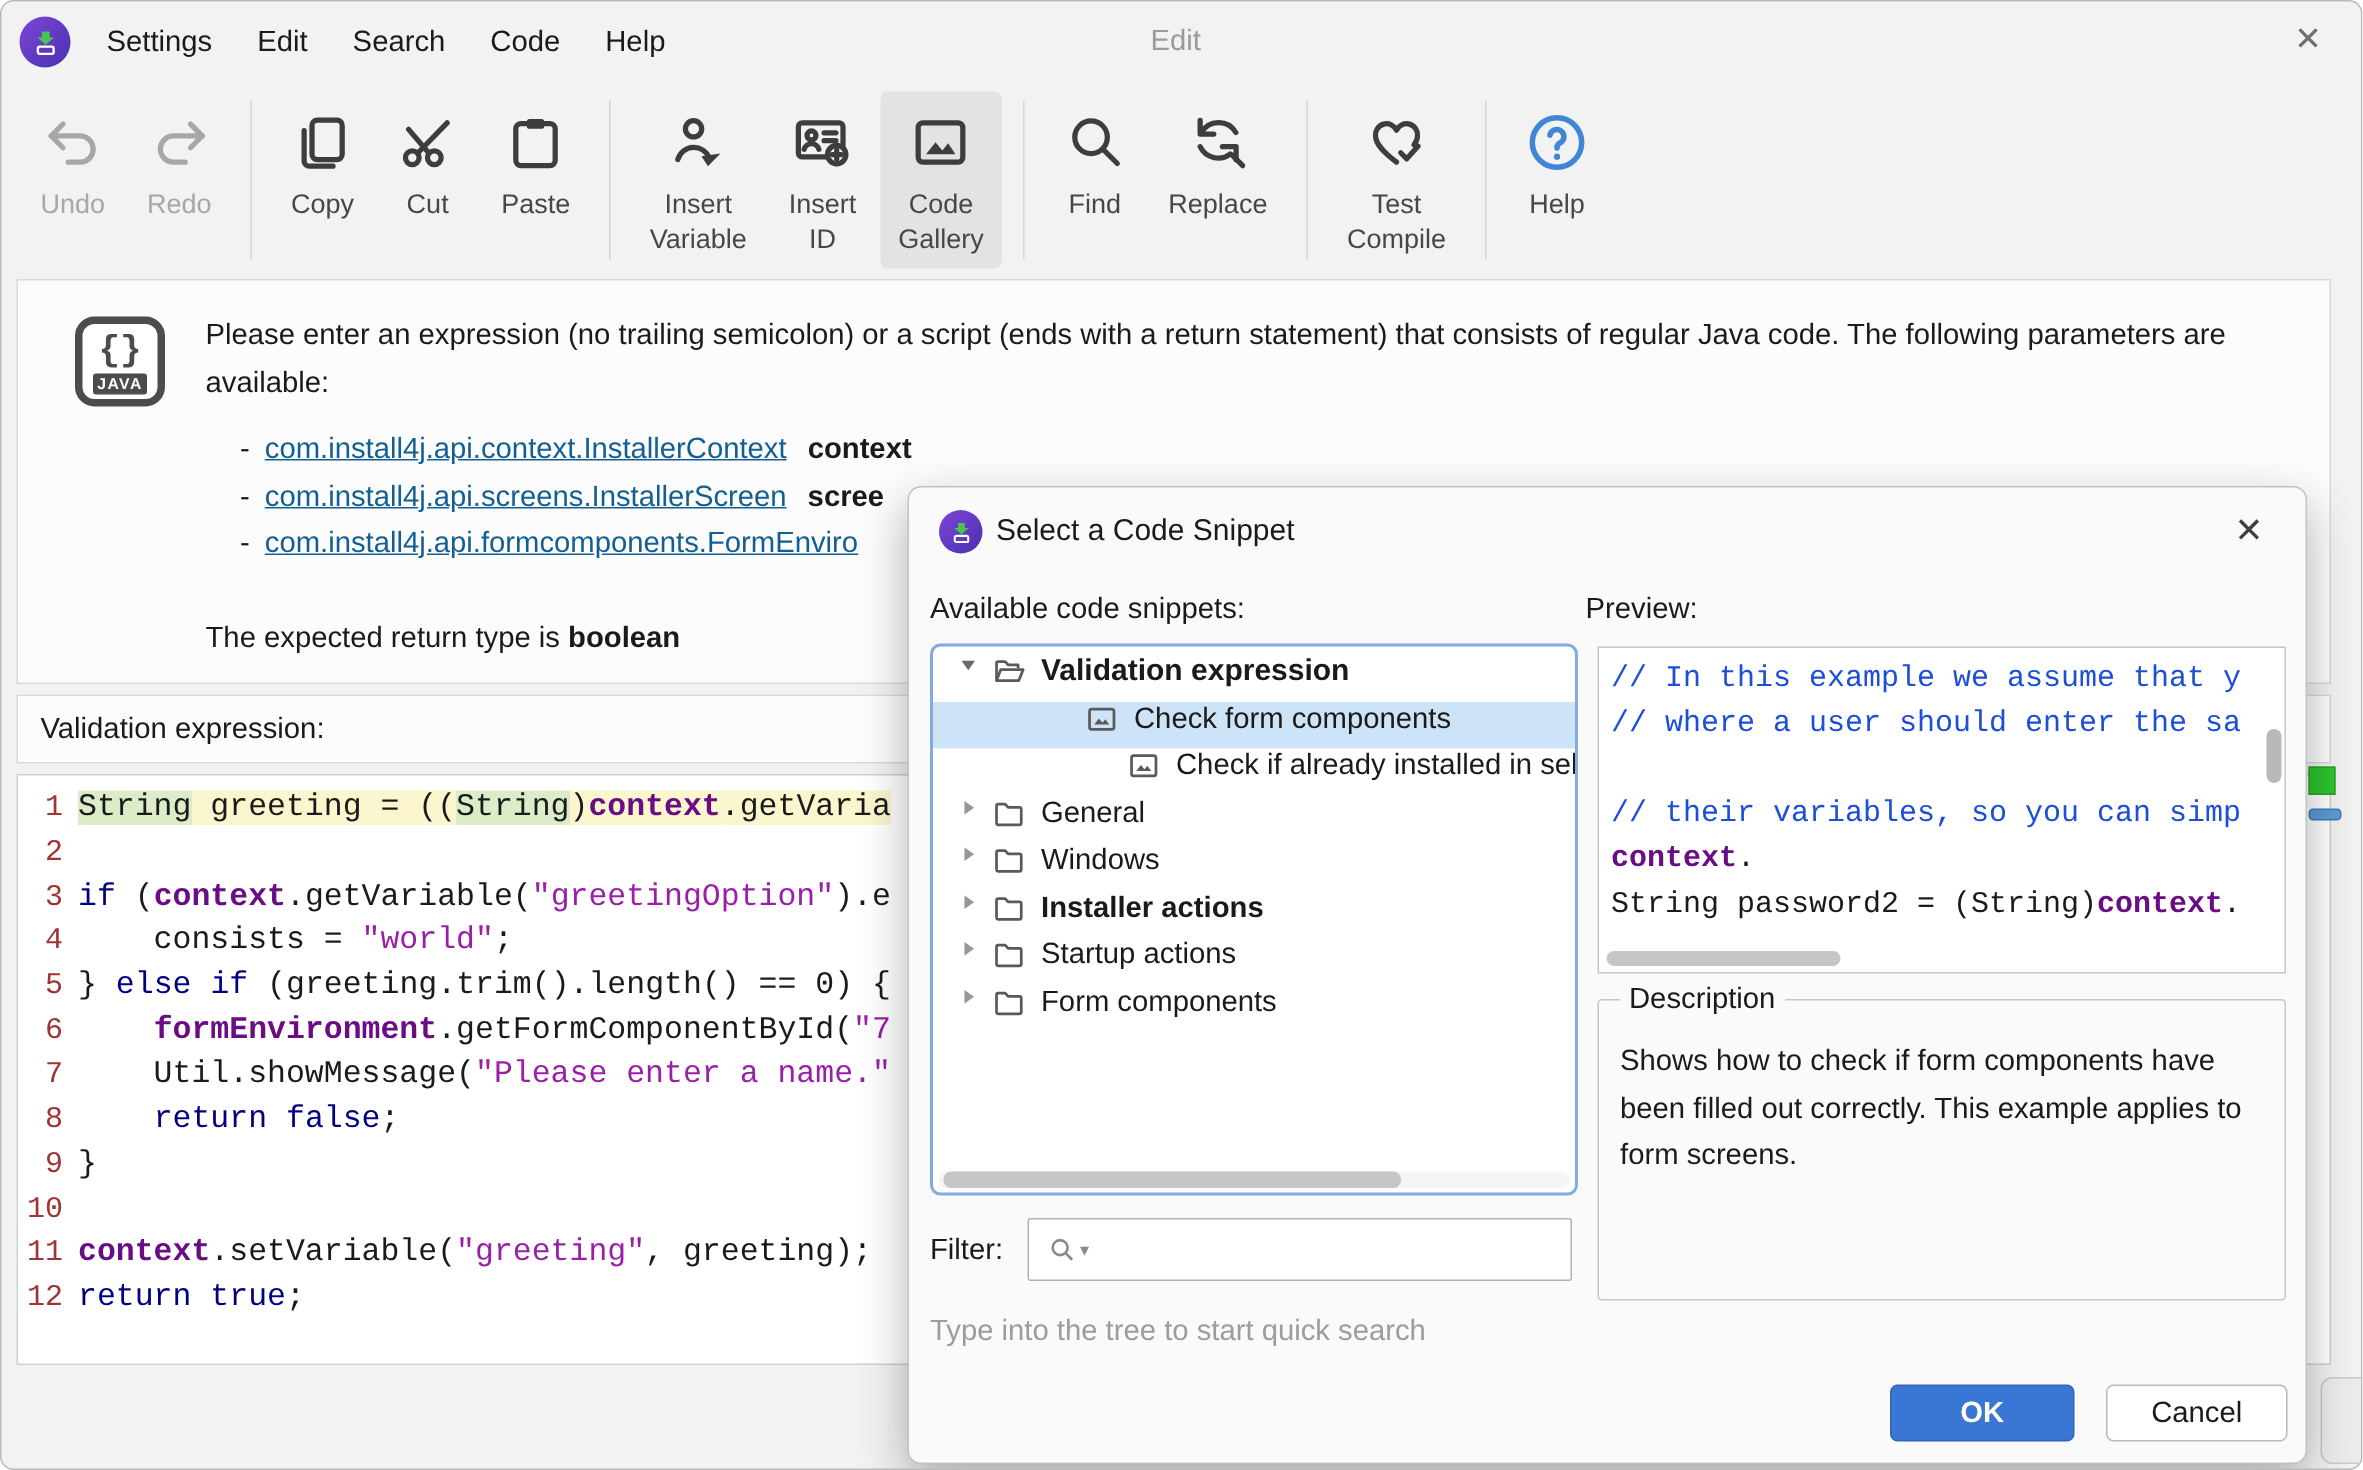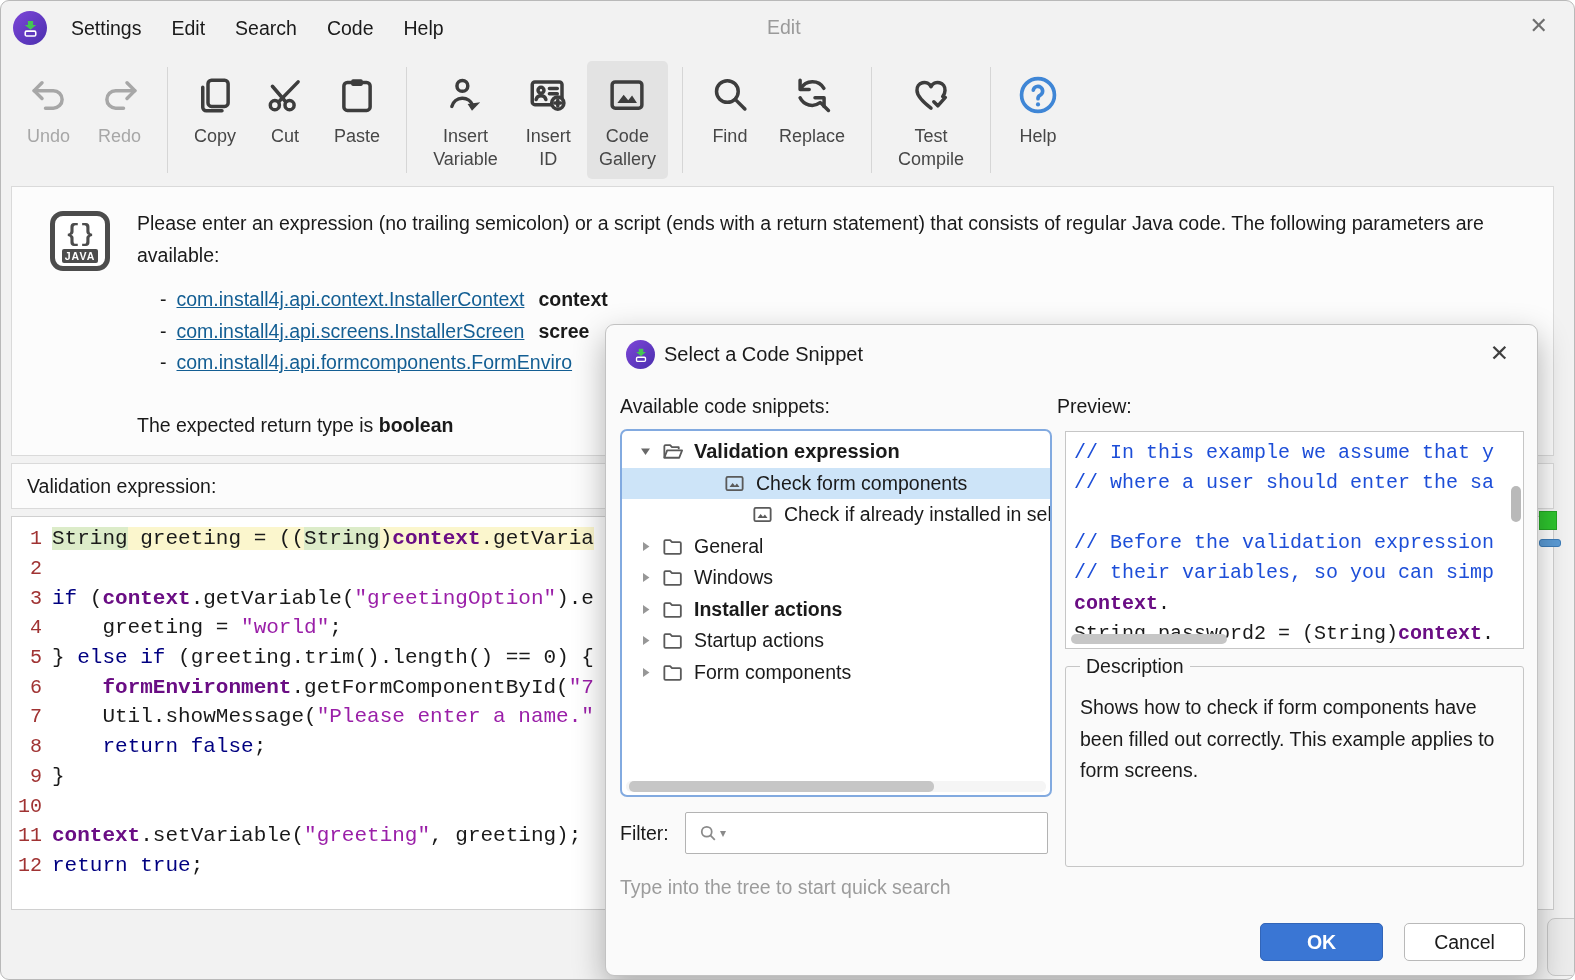--- a/index.html
+++ b/index.html
@@ -72,21 +72,21 @@
     border-radius:9px;box-shadow:0 12px 32px rgba(0,0,0,.30);z-index:5;}
   .dlg-icon{position:absolute;left:20px;top:15px;width:29px;height:29px;border-radius:50%;
     background:linear-gradient(135deg,#7d46d8,#4a2fae);display:flex;align-items:center;justify-content:center;}
   .dlg-title{position:absolute;left:58px;top:18px;font-size:20px;}
   .dlg-close{position:absolute;right:28px;top:15px;font-size:23px;color:#3f3f3f;}
   .lbl-snippets{position:absolute;left:14px;top:70px;font-size:19.5px;}
   .lbl-preview{position:absolute;left:451px;top:70px;font-size:19.5px;}
 
   .tree{position:absolute;left:14px;top:104px;width:432px;height:368px;background:#fff;border:2.5px solid #82aae0;
     border-radius:7px;overflow:hidden;padding-top:5px;}
-  .trow{height:31.5px;display:flex;align-items:center;font-size:19.5px;white-space:nowrap;}
+  .trow{height:31.5px;display:flex;align-items:flex-start;font-size:19.5px;white-space:nowrap;}
   .trow.sel{background:#cde4f8;}
   .expander{width:26px;display:flex;justify-content:center;flex:none;}
   .expander svg{width:15px;height:15px;}
   .trow .icn{width:28px;display:flex;justify-content:center;flex:none;color:#5a5a5a;}
   .trow .icn svg{width:23px;height:23px;}
   .tlabel{margin-left:8px;}
   .tlabel.b{font-weight:bold;font-size:20px;}
   .tree-hscroll{position:absolute;left:4px;bottom:3px;height:11px;width:420px;background:#f5f5f5;border-radius:5px;}
   .tree-hscroll .thumb{position:absolute;left:3px;top:0;height:11px;width:305px;background:#c6c6c6;border-radius:5px;}
 
@@ -296,21 +296,21 @@
   </div>
 
   <div class="label-bar">
     <span>Validation expression:</span>
   </div>
 
   <div class="editor" id="code-lines">
       <div class="cl"><span class="ln">1</span><span class="ct"><span class="tk-p tk-g">String</span><span class="tk-p tk-y"> greeting = ((</span><span class="tk-p tk-g">String</span><span class="tk-p tk-y">)</span><span class="tk-f tk-y">context</span><span class="tk-p tk-y">.getVaria</span></span></div>
       <div class="cl"><span class="ln">2</span><span class="ct"></span></div>
       <div class="cl"><span class="ln">3</span><span class="ct"><span class="tk-k">if</span><span class="tk-p"> (</span><span class="tk-f">context</span><span class="tk-p">.getVariable(</span><span class="tk-s">"greetingOption"</span><span class="tk-p">).e</span></span></div>
-      <div class="cl"><span class="ln">4</span><span class="ct"><span class="tk-p">    greeting = </span><span class="tk-s">"world"</span><span class="tk-p">;</span></span></div>
+      <div class="cl"><span class="ln">4</span><span class="ct"><span class="tk-p">    consists = </span><span class="tk-s">"world"</span><span class="tk-p">;</span></span></div>
       <div class="cl"><span class="ln">5</span><span class="ct"><span class="tk-p">} </span><span class="tk-k">else</span><span class="tk-p"> </span><span class="tk-k">if</span><span class="tk-p"> (greeting.trim().length() == 0) {</span></span></div>
       <div class="cl"><span class="ln">6</span><span class="ct"><span class="tk-p">    </span><span class="tk-f">formEnvironment</span><span class="tk-p">.getFormComponentById(</span><span class="tk-s">"7</span></span></div>
       <div class="cl"><span class="ln">7</span><span class="ct"><span class="tk-p">    Util.showMessage(</span><span class="tk-s">"Please enter a name."</span></span></div>
       <div class="cl"><span class="ln">8</span><span class="ct"><span class="tk-p">    </span><span class="tk-k">return</span><span class="tk-p"> </span><span class="tk-k">false</span><span class="tk-p">;</span></span></div>
       <div class="cl"><span class="ln">9</span><span class="ct"><span class="tk-p">}</span></span></div>
       <div class="cl"><span class="ln">10</span><span class="ct"></span></div>
       <div class="cl"><span class="ln">11</span><span class="ct"><span class="tk-f">context</span><span class="tk-p">.setVariable(</span><span class="tk-s">"greeting"</span><span class="tk-p">, greeting);</span></span></div>
       <div class="cl"><span class="ln">12</span><span class="ct"><span class="tk-k">return</span><span class="tk-p"> </span><span class="tk-k">true</span><span class="tk-p">;</span></span></div>
     </div>
 
@@ -433,21 +433,20 @@
         </div>
         <div class="tree-hscroll">
           <div class="thumb"></div>
         </div>
     </div>
 
     <div class="preview" id="preview">
       <div class="pl"><span class="tk-c">// In this example we assume that y</span></div>
         <div class="pl"><span class="tk-c">// where a user should enter the sa</span></div>
         <div class="pl"></div>
-        <div class="pl"><span class="tk-c">// Before the validation expression</span></div>
         <div class="pl"><span class="tk-c">// their variables, so you can simp</span></div>
         <div class="pl"><span class="tk-f">context</span><span class="tk-p">.</span></div>
         <div class="pl"><span class="tk-p">String password2 = (String)</span><span class="tk-f">context</span><span class="tk-p">.</span></div>
         <div class="pv-vscroll"></div>
       <div class="pv-hscroll"></div>
     </div>
 
     <fieldset class="descbox">
       <legend>Description</legend>
       <div class="desc-text">Shows how to check if form components have been filled out correctly. This example applies to form screens.</div>

